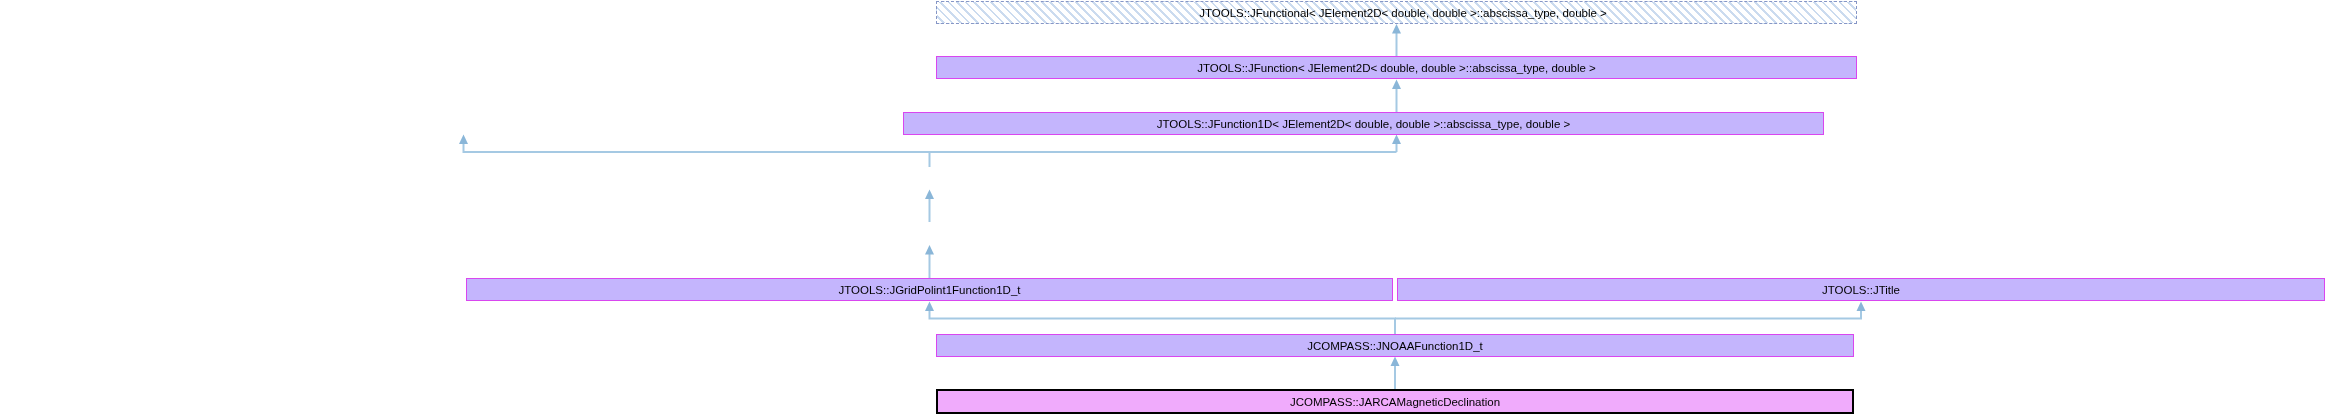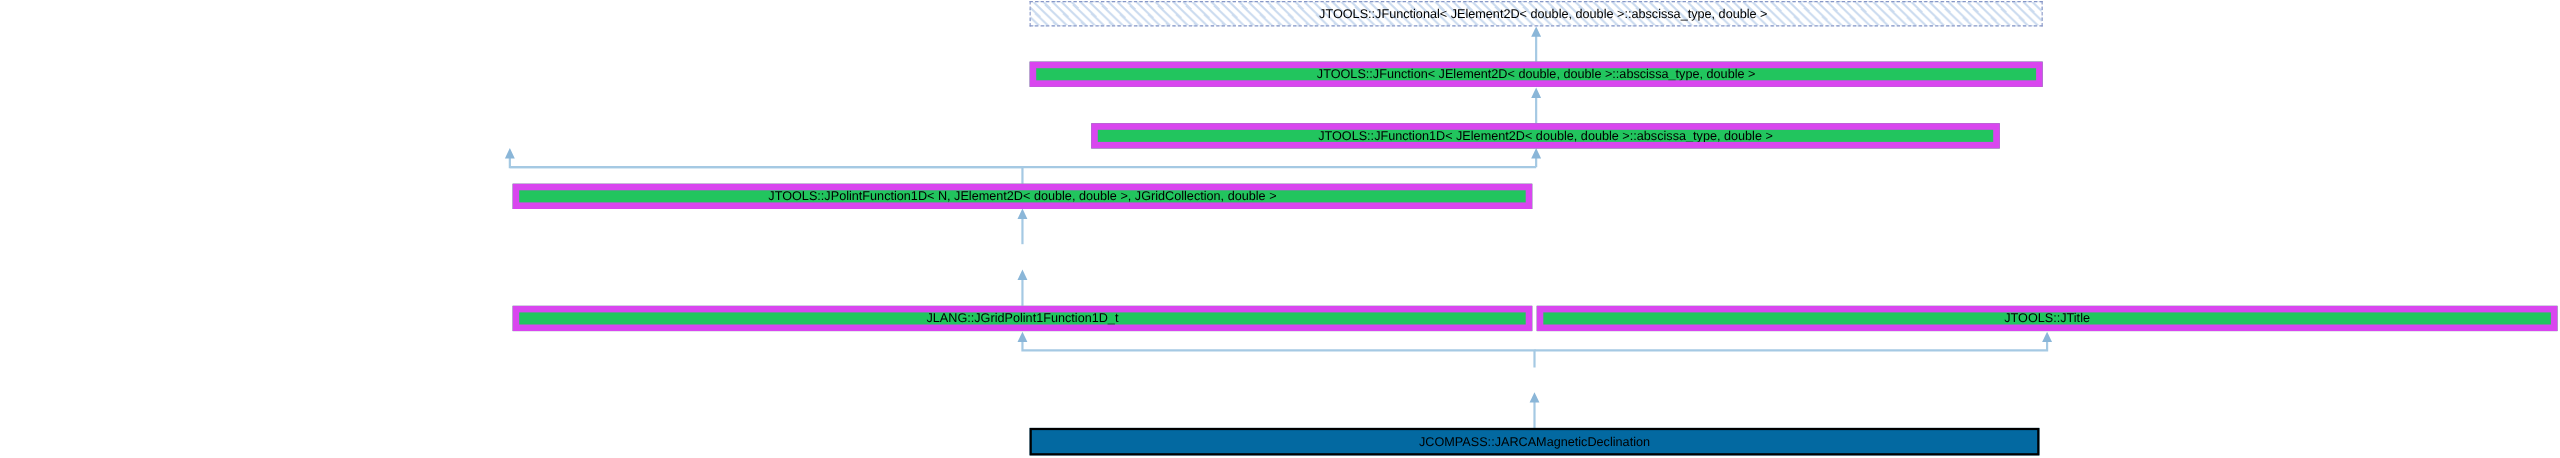--- a/index.html
+++ b/index.html
@@ -29,30 +29,30 @@
     box-sizing: border-box;
     display: flex;
     align-items: center;
     justify-content: center;
     white-space: nowrap;
     overflow: hidden;
     height: 23px;
     cursor: default;
   }
   .node.solid {
-    background: #22c55e;
-    border: 6px solid #d946ef;
+    background: #c4b5fd;
+    border: 1px solid #d946ef;
     cursor: pointer;
   }
   .node.hatched {
     background: repeating-linear-gradient(45deg, #ffffff 0px, #ffffff 4px, #cbdbef 4px, #cbdbef 6px);
     border: 1px dashed #8696c6;
   }
   .node.current {
-    background: #0369a1;
+    background: #f0abfc;
     border: 2px solid #000000;
   }
   .edge {
     stroke: #a5c9e3;
     stroke-width: 2;
     fill: none;
   }
   .arrowhead {
     fill: #8ab6d8;
     stroke: none;
@@ -90,25 +90,25 @@
 
     <path class="edge" d="M1395 389 V363"></path>
     <polygon class="arrowhead" points="1395,356.5 1390.5,366 1399.5,366"></polygon>
   </svg>
 
   <div class="node hatched" style="left:936px; top:1px; width:921px;padding-left:13px;">JTOOLS::JFunctional&lt; JElement2D&lt; double, double &gt;::abscissa_type, double &gt;</div>
 
   <div class="node solid" style="left:936px; top:56px; width:921px;">JTOOLS::JFunction&lt; JElement2D&lt; double, double &gt;::abscissa_type, double &gt;</div>
 
 
-  <div class="node solid" style="left:992px; top:112px; width:826px;">JTOOLS::JFunction1D&lt; JElement2D&lt; double, double &gt;::abscissa_type, double &gt;</div>
-
-  <div class="node solid" style="left:466px; top:167px; width:927px;">JTOOLS::JPolintFunction1D&lt; N, JElement2D&lt; double, double &gt;, JGridCollection, double &gt;</div>
+  <div class="node solid" style="left:903px; top:112px; width:921px;">JTOOLS::JFunction1D&lt; JElement2D&lt; double, double &gt;::abscissa_type, double &gt;</div>
 
 
-  <div class="node solid" style="left:466px; top:278px; width:927px;">JLANG::JGridPolint1Function1D_t</div>
+
+  <div class="node solid" style="left:466px; top:278px; width:927px;">JTOOLS::JGridPolint1Function1D_t</div>
 
   <div class="node solid" style="left:1397px; top:278px; width:928px;">JTOOLS::JTitle</div>
 
+  <div class="node solid" style="left:936px; top:334px; width:918px;">JCOMPASS::JNOAAFunction1D_t</div>
 
   <div class="node current" style="left:936px; top:389px; width:918px; height:25px;">JCOMPASS::JARCAMagneticDeclination</div>
 
 </div>
 
 </body></html>

